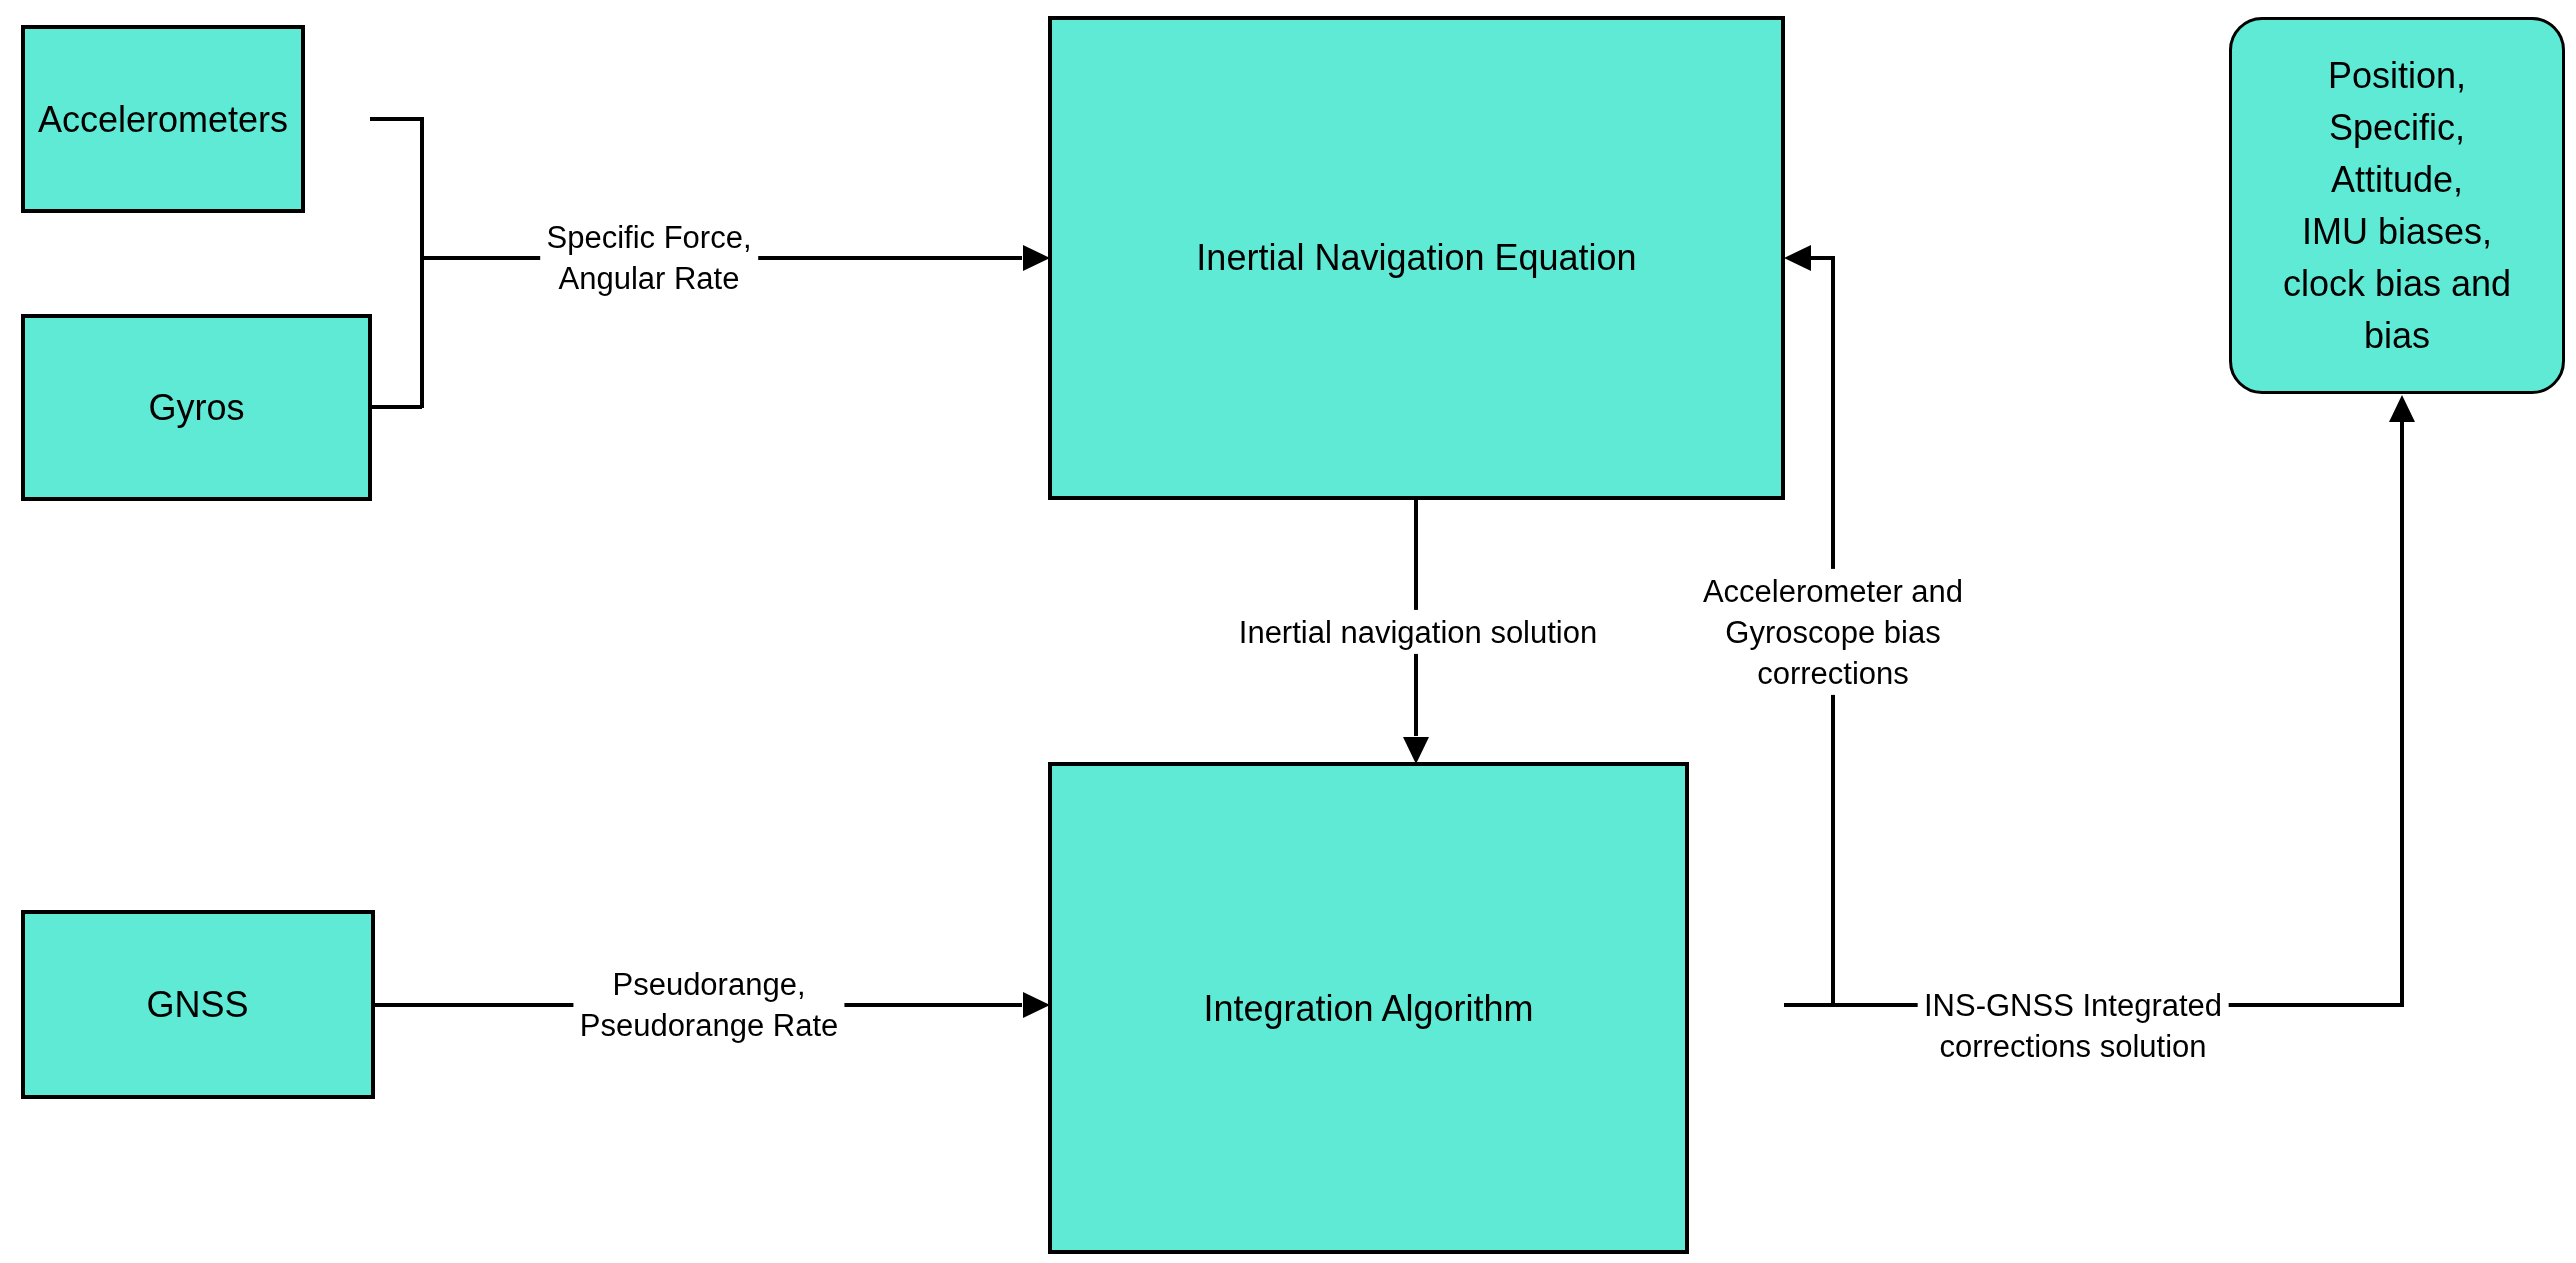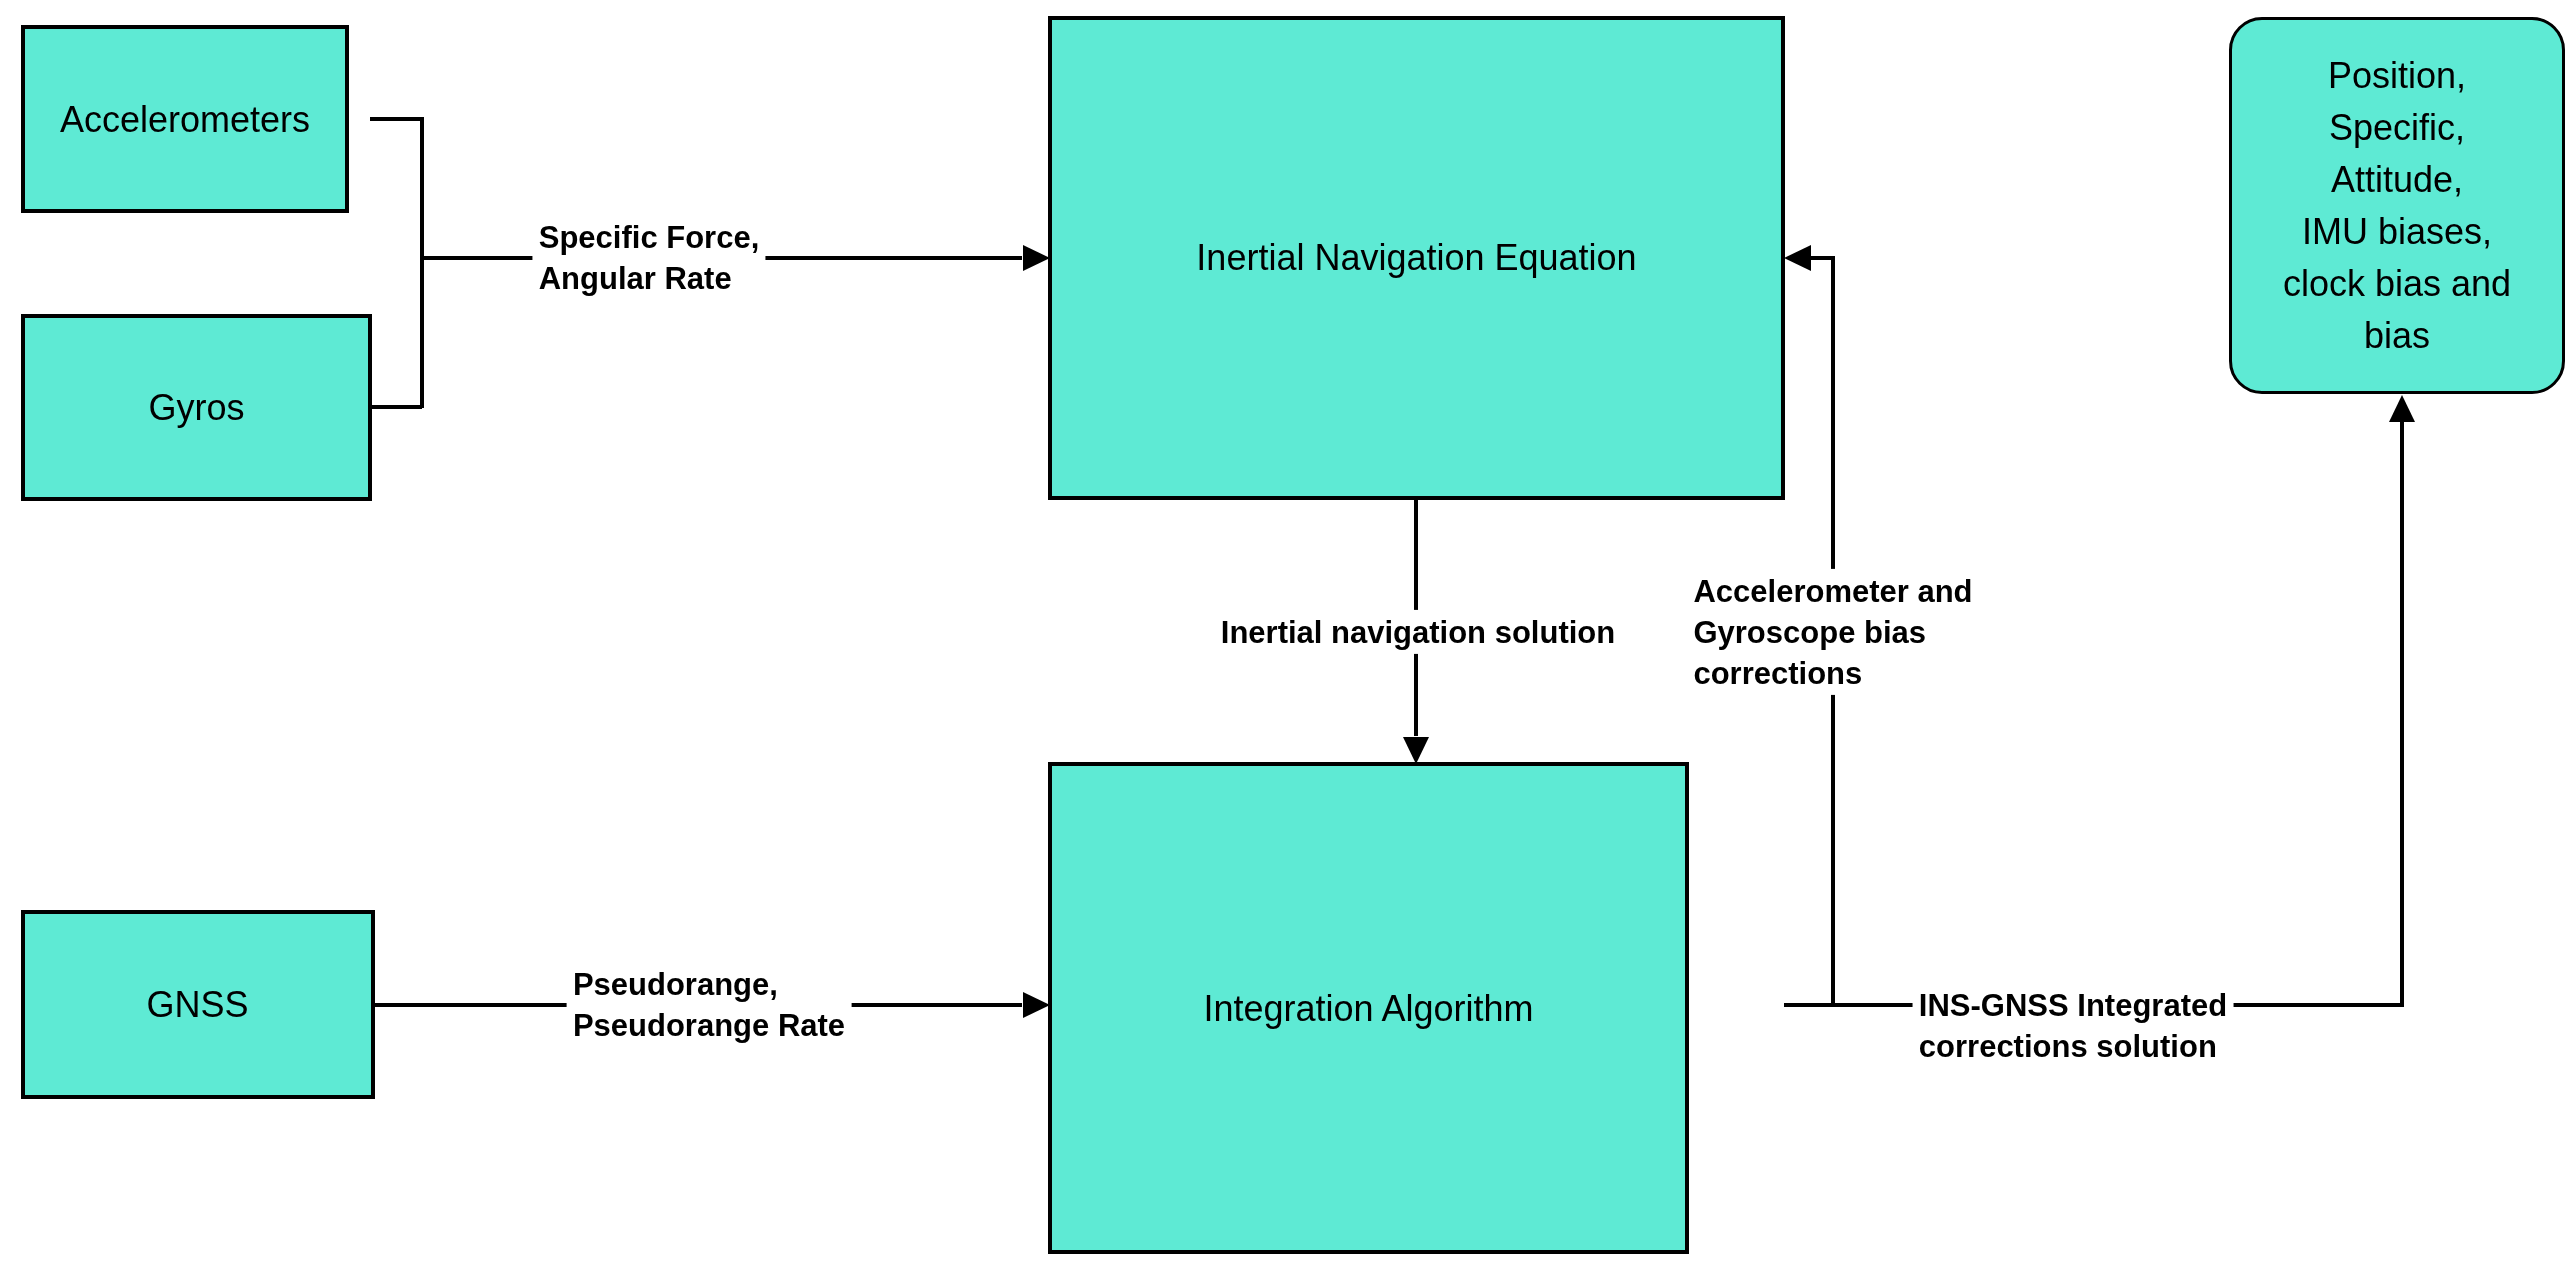--- a/index.html
+++ b/index.html
@@ -60,26 +60,26 @@
   }
   .arrowhead.up {
     border-left: 13.4px solid transparent;
     border-right: 13.4px solid transparent;
     border-bottom: 27px solid #000000;
   }
   .edge-label {
     position: absolute;
     transform: translate(-50%, -50%);
     background: #ffffff;
+    text-align: center;
     font-size: 31px;
     line-height: 41px;
     padding: 1.6px 6.3px;
     z-index: 4;
     white-space: nowrap;
-    font-weight: bold;
   }
   .edge-label span { display: block; }
 </style>
 </head>
 <body>
 
 <div class="canvas">
 
   <div class="hline" style="left:370px; top:117px; width:52px; height:3.9px;"></div>
   <div class="hline" style="left:370px; top:405px; width:52px; height:3.9px;"></div>
@@ -91,21 +91,21 @@
   <div class="hline" style="left:374px; top:1003px; width:648px; height:3.9px;"></div>
   <div class="hline" style="left:1784px; top:1003px; width:620px; height:3.9px;"></div>
   <div class="vline" style="left:2400px; top:420px; width:3.9px; height:587px;"></div>
 
   <div class="arrowhead right" style="left:1023px; top:245px;"></div>
   <div class="arrowhead left" style="left:1784px; top:245px;"></div>
   <div class="arrowhead down" style="left:1403px; top:737px;"></div>
   <div class="arrowhead right" style="left:1023px; top:992px;"></div>
   <div class="arrowhead up" style="left:2389px; top:395px;"></div>
 
-  <div class="box" style="left:21px; top:25px; width:328px; height:188px;">
+  <div class="box" style="left:21px; top:25px; width:284px; height:188px;">
     <span>Accelerometers</span>
   </div>
 
   <div class="box" style="left:21px; top:314px; width:351px; height:187px;">
     <span>Gyros</span>
   </div>
 
   <div class="box" style="left:1048px; top:15.8px; width:737px; height:484px;">
     <span>Inertial Navigation Equation</span>
   </div>

